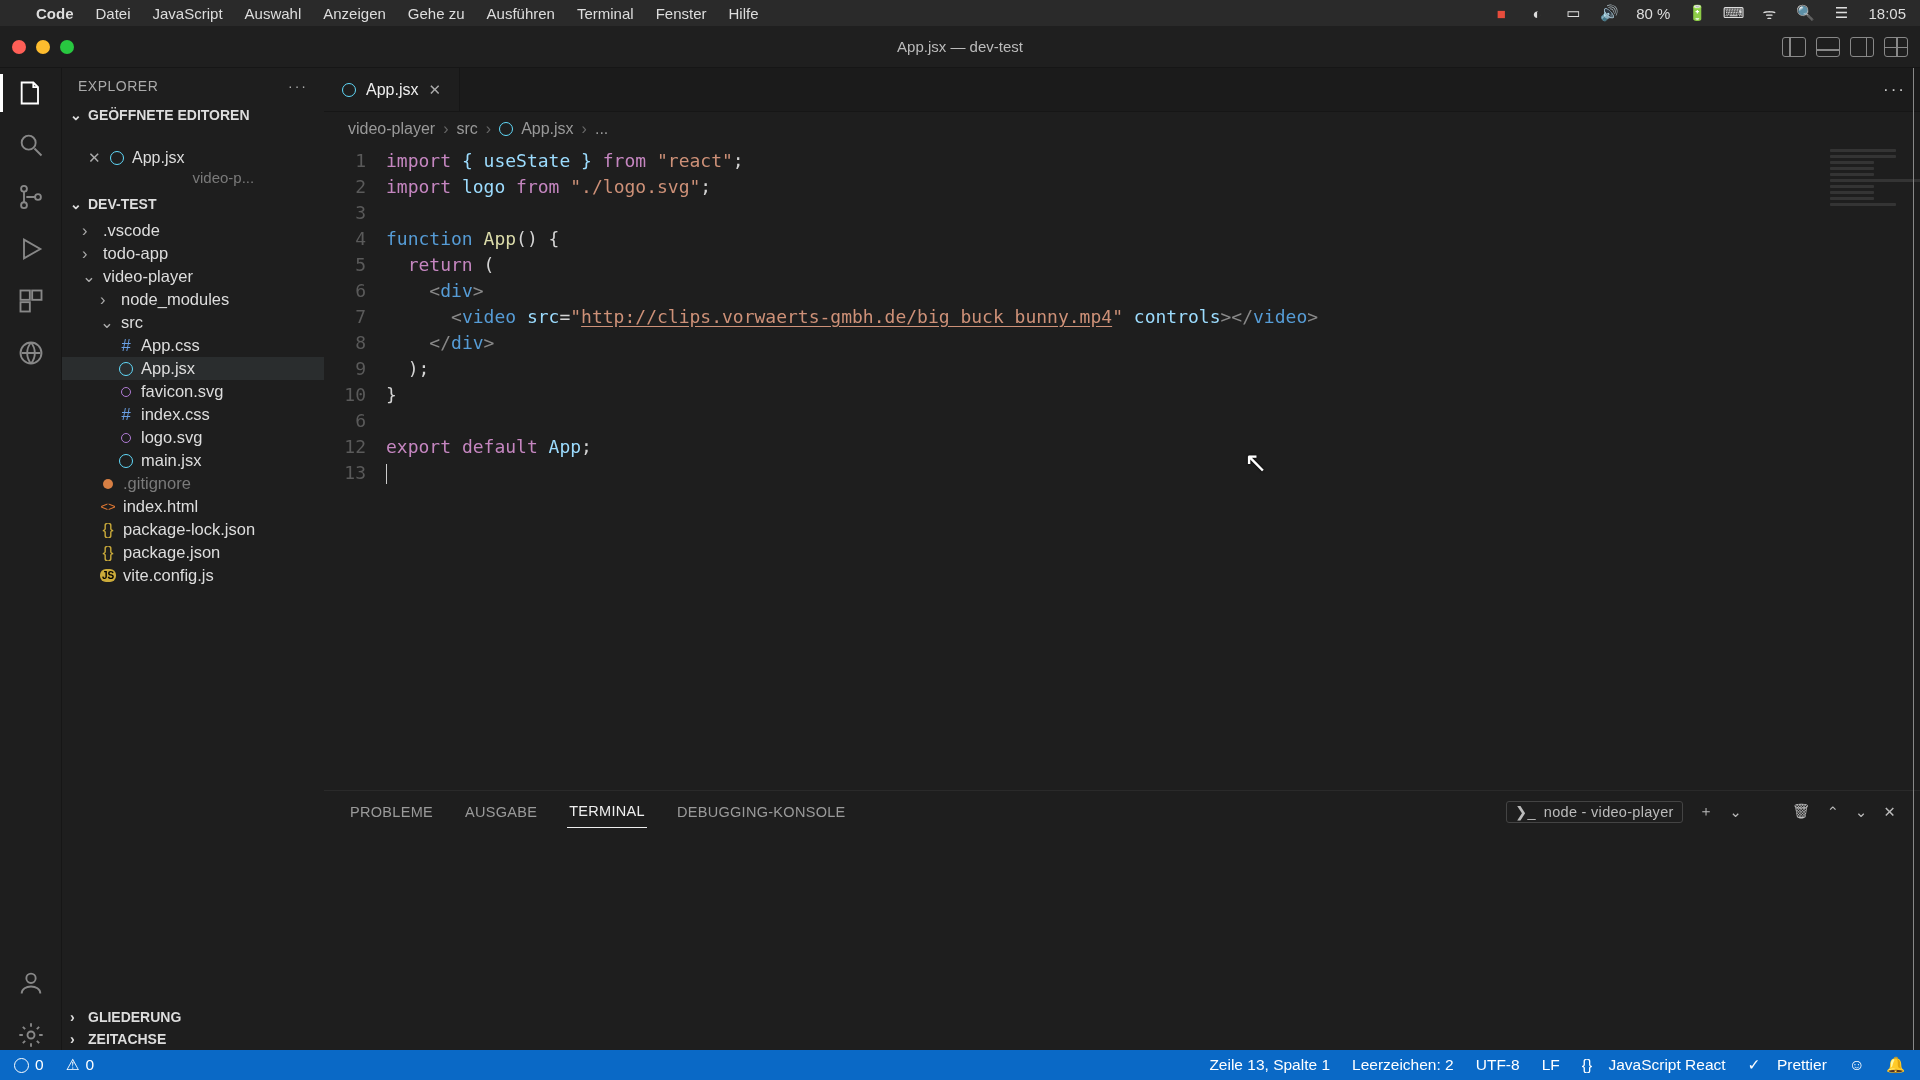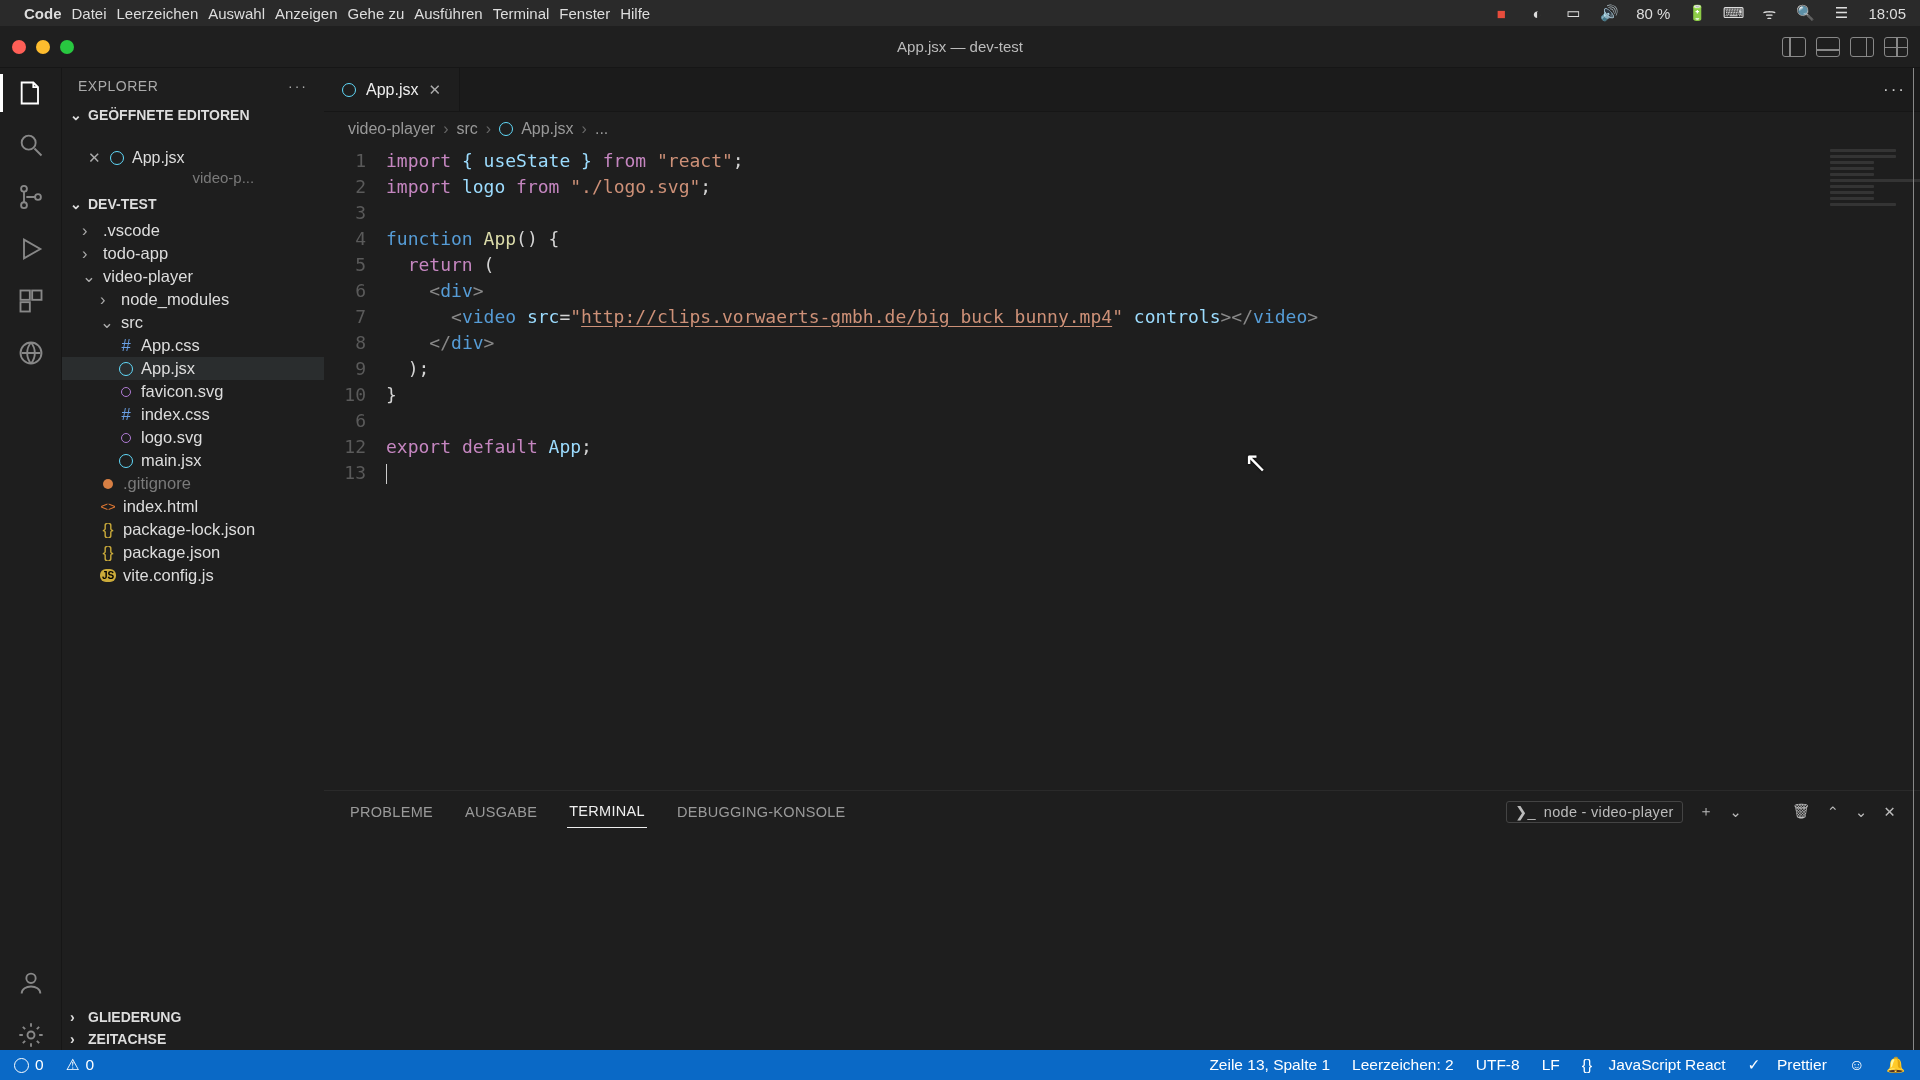--- a/index.html
+++ b/index.html
@@ -19,21 +19,21 @@
   height: 26px;
   background: #2a2a2a;
   display: flex;
   align-items: center;
   padding: 0 14px;
   gap: 20px;
   font-size: 15px;
   color: #ddd;
   justify-content: space-between;
 }
-.mac-menubar .left { display: flex; align-items: center; gap: 10px; }
+.mac-menubar .left { display: flex; align-items: center; gap: 22px; }
 .mac-menubar .right { display: flex; align-items: center; gap: 18px; }
 .mac-menubar .apple { font-size: 17px; }
 .mac-menubar .app-name { font-weight: 600; }
 .mac-menubar .tray-icon { width: 18px; display: inline-flex; justify-content: center; }
 .mac-menubar .clock { font-weight: 500; }
 
 
 .titlebar {
   height: 42px;
   background: #1f1f1f;
@@ -208,21 +208,21 @@
 .kebab { letter-spacing:2px; }
 </style>
 </head>
 <body>
 
 <div class="mac-menubar">
   <div class="left">
     <span class="apple"></span>
     <span class="app-name">Code</span>
     <span>Datei</span>
-    <span>Leerzeichen</span>
+    <span>JavaScript</span>
     <span>Auswahl</span>
     <span>Anzeigen</span>
     <span>Gehe zu</span>
     <span>Ausführen</span>
     <span>Terminal</span>
     <span>Fenster</span>
     <span>Hilfe</span>
   </div>
   <div class="right">
     <span class="tray-icon" style="color:#e74c3c">■</span>

